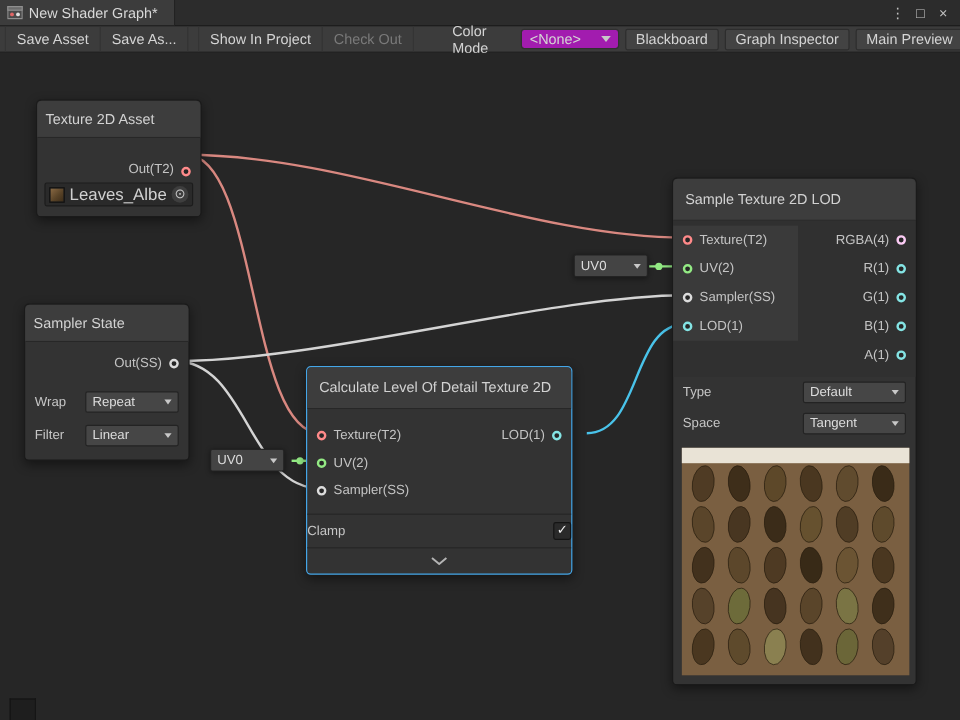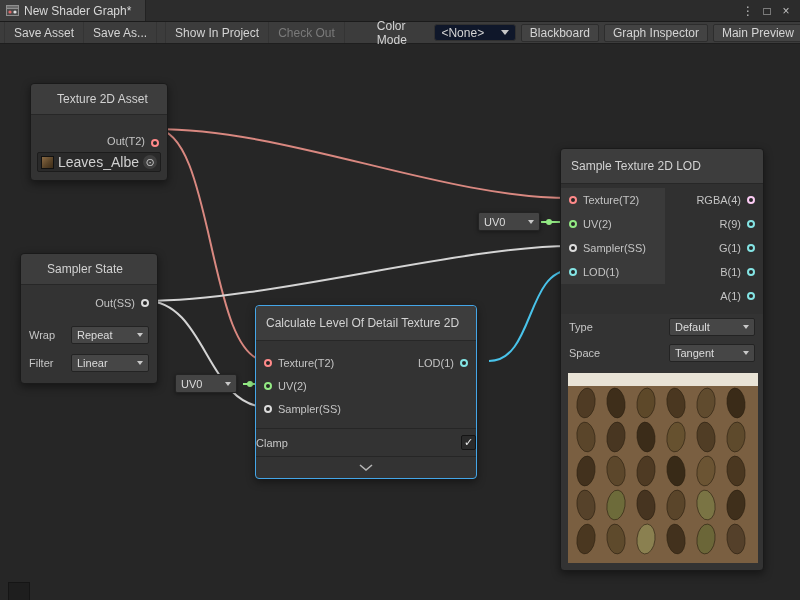--- a/index.html
+++ b/index.html
@@ -13,33 +13,33 @@
   .winctrls { margin-left:auto; display:flex; align-items:center; gap:3px; padding-right:6px; }
   .wc { width:16px; text-align:center; color:#c0c0c0; font-size:12px; cursor:default; }
 
   
   .toolbar { position:absolute; left:0; top:22px; width:100%; height:22px; background:#3c3c3c; border-bottom:1px solid #1e1e1e; display:flex; align-items:center; font-size:12px; color:#d4d4d4; padding:0 4px; }
   .tbtn { padding:0 9px; height:100%; display:flex; align-items:center; border-right:1px solid #343434; white-space:nowrap; }
   .tbtn.first { border-left:1px solid #343434; }
   .tbtn.disabled { color:#7a7a7a; }
   .tbtn.boxed { height:18px; border:1px solid #2d2d2d; background:#434343; border-radius:2px; margin-left:5px; padding:0 8px; }
   .colormode { display:flex; align-items:center; gap:9px; margin-left:32px; }
-  .tdd { display:flex; align-items:center; justify-content:space-between; gap:10px; width:100px; background:#0f172a; border:1px solid #303030; border-radius:3px; padding:1px 6px; font-size:12px; height:17px; }
+  .tdd { display:flex; align-items:center; justify-content:space-between; gap:10px; width:100px; background:#a21caf; border:1px solid #303030; border-radius:3px; padding:1px 6px; font-size:12px; height:17px; }
   .spacer { flex:1; }
   .arr { width:0; height:0; border-left:4px solid transparent; border-right:4px solid transparent; border-top:5px solid #c8c8c8; flex:none; }
   .arr.sm { border-left-width:3.5px; border-right-width:3.5px; border-top-width:4px; }
 
   
   .canvas { position:absolute; left:0; top:44px; width:800px; height:556px; background:#262626; overflow:hidden; }
   .edges { position:absolute; left:0; top:0; pointer-events:none; z-index:1; }
 
   
   .node { position:absolute; background:#333333; border:1px solid #1a1a1a; border-radius:4px; box-shadow:0 3px 9px rgba(0,0,0,.45); font-size:11px; color:#c6c6c6; z-index:2; }
   .node.selected { border:1px solid #44a6e8; }
-  .nhead { padding:8px 26px; font-size:12px; color:#d2d2d2; background:#3d3d3d; border-bottom:1px solid #272727; border-radius:4px 4px 0 0; white-space:nowrap; }
+  .nhead { padding:8px 7px; font-size:12px; color:#d2d2d2; background:#3d3d3d; border-bottom:1px solid #272727; border-radius:4px 4px 0 0; white-space:nowrap; }
   .nhead.tall { padding:10px 10px; }
   .prow { display:flex; align-items:center; gap:6px; padding:0 8px; height:24px; white-space:nowrap; }
   .prow.out { justify-content:flex-end; }
   .port { width:8px; height:8px; border-radius:50%; border:2px solid currentColor; flex:none; background:#262626; }
   .p-tex { color:#ff8a8a; } .p-vec2 { color:#93ea84; } .p-ss { color:#dcdcdc; } .p-v1 { color:#84e4e4; } .p-v4 { color:#fbcbf4; }
   .plabel { color:#c4c4c4; }
 
   .objrow { padding:5px 6px 8px; }
   .objfield { display:flex; align-items:center; gap:4px; background:#2a2a2a; border:1px solid #1c1c1c; border-radius:2px; height:20px; padding:0 3px; }
   .thumb { width:13px; height:13px; flex:none; background:linear-gradient(135deg,#8a6a44 0%,#5a4428 55%,#3c2c18 100%); border:1px solid #111; }
@@ -223,21 +223,21 @@
             <span class="port p-v1"></span>
             <span class="plabel">LOD(1)</span>
           </div>
         </div>
         <div class="outcol2">
           <div class="prow">
             <span class="plabel">RGBA(4)</span>
             <span class="port p-v4"></span>
           </div>
           <div class="prow">
-            <span class="plabel">R(9)</span>
+            <span class="plabel">R(1)</span>
             <span class="port p-v1"></span>
           </div>
           <div class="prow">
             <span class="plabel">G(1)</span>
             <span class="port p-v1"></span>
           </div>
           <div class="prow">
             <span class="plabel">B(1)</span>
             <span class="port p-v1"></span>
           </div>

